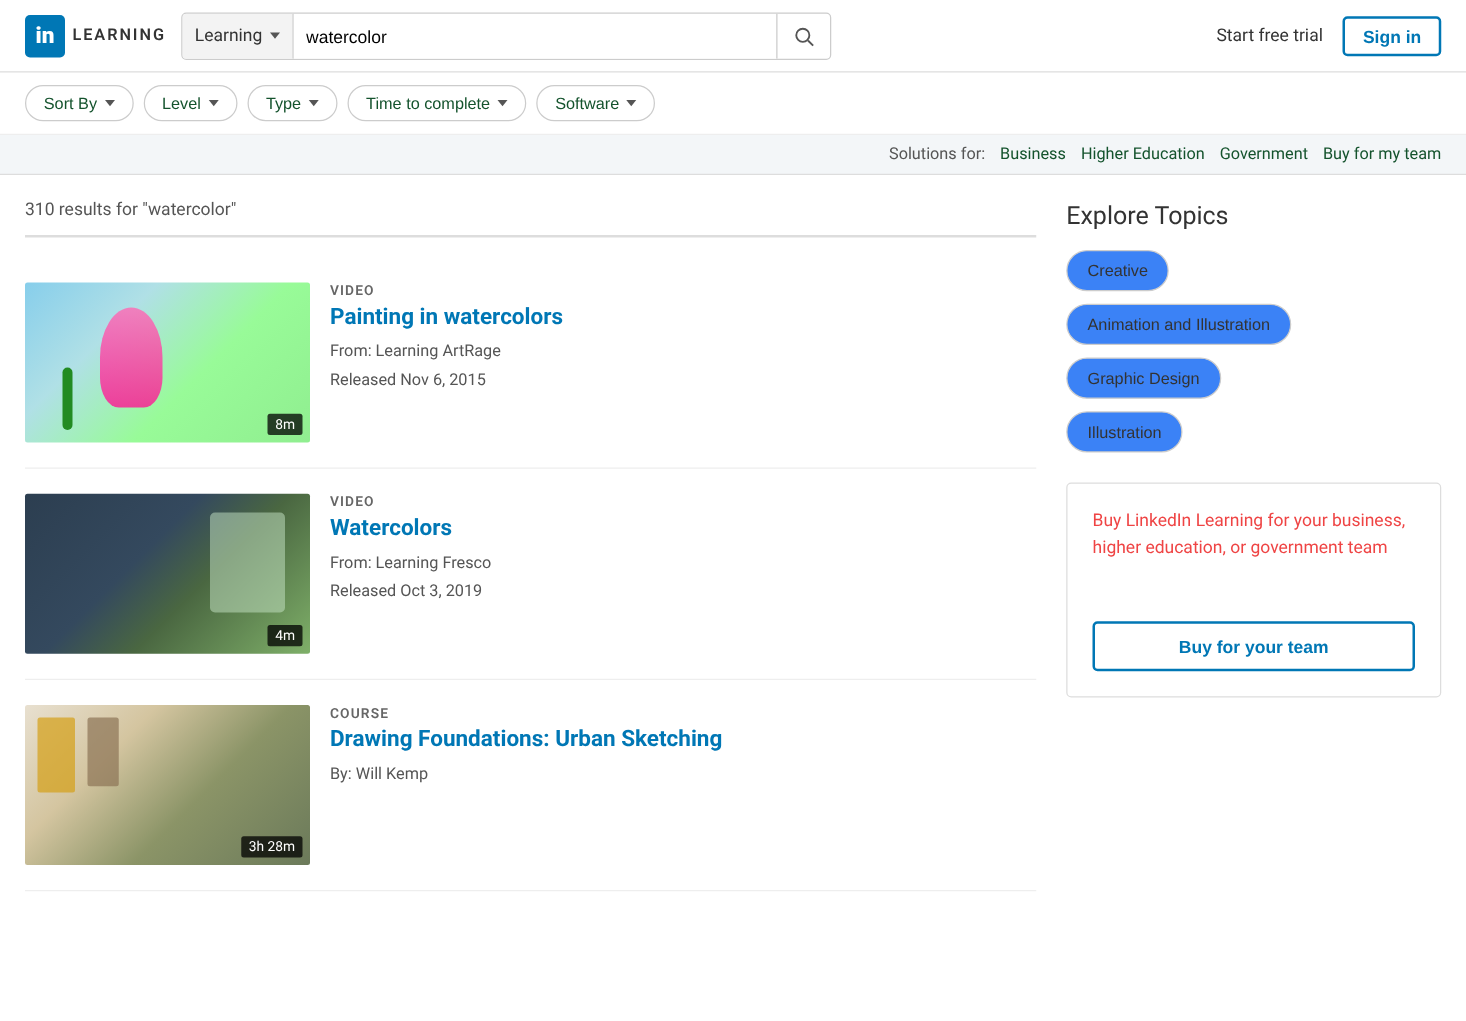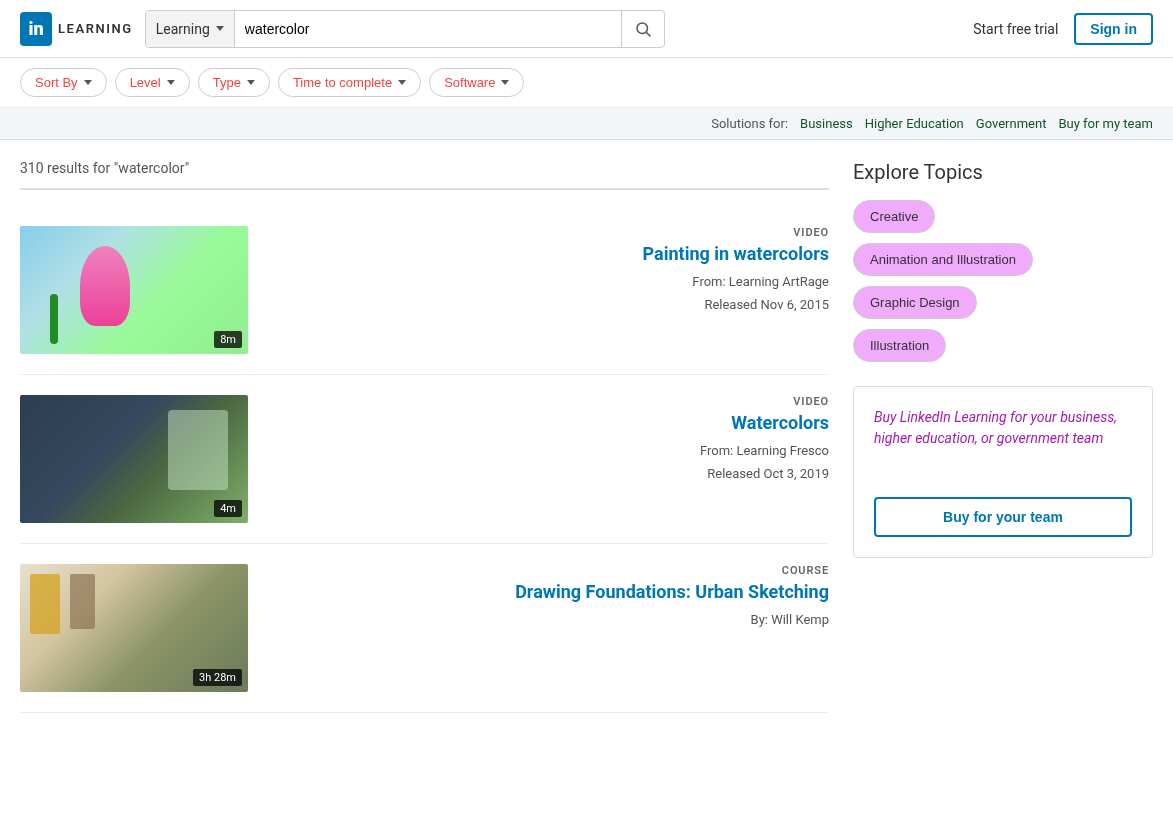--- a/index.html
+++ b/index.html
@@ -114,21 +114,21 @@
     .filter-btn {
       display: flex;
       align-items: center;
       gap: 6px;
       padding: 6px 14px;
       border: 1px solid #ccc;
       border-radius: 20px;
       background: white;
       cursor: pointer;
       font-size: 13px;
-      color: #ef4444;
+      color: #14532d;
       text-align: right;
     }
 
     
     .solutions-bar {
       background: #f3f6f8;
       padding: 8px 20px;
       display: flex;
       justify-content: flex-end;
       align-items: center;
@@ -245,21 +245,20 @@
       bottom: 6px;
       right: 6px;
       background: rgba(0,0,0,0.75);
       color: white;
       font-size: 11px;
       padding: 2px 6px;
       border-radius: 2px;
     }
     .result-info {
       flex: 1;
-      text-align: right;
     }
     .result-type {
       font-size: 11px;
       font-weight: 600;
       color: #666;
       letter-spacing: 0.08em;
       margin-bottom: 4px;
     }
     .result-title {
       font-size: 18px;
@@ -294,36 +293,35 @@
     .topic-tag {
       display: inline-flex;
       align-items: center;
       padding: 8px 16px;
       border: 1px solid #ccc;
       border-radius: 20px;
       font-size: 13px;
       color: #333;
       cursor: pointer;
       width: fit-content;
-      background: #f0abfc;
+      background: #3b82f6;
     }
 
     
     .ad-card {
       border: 1px solid #ddd;
       border-radius: 4px;
       padding: 20px;
       margin-top: 16px;
     }
     .ad-text {
       font-size: 14px;
-      color: #a21caf;
+      color: #ef4444;
       line-height: 1.5;
       margin-bottom: 16px;
-      font-style: italic;
     }
     .buy-team-btn {
       display: block;
       width: 100%;
       padding: 10px;
       border: 2px solid #0077b5;
       border-radius: 4px;
       background: white;
       color: #0077b5;
       font-size: 14px;

